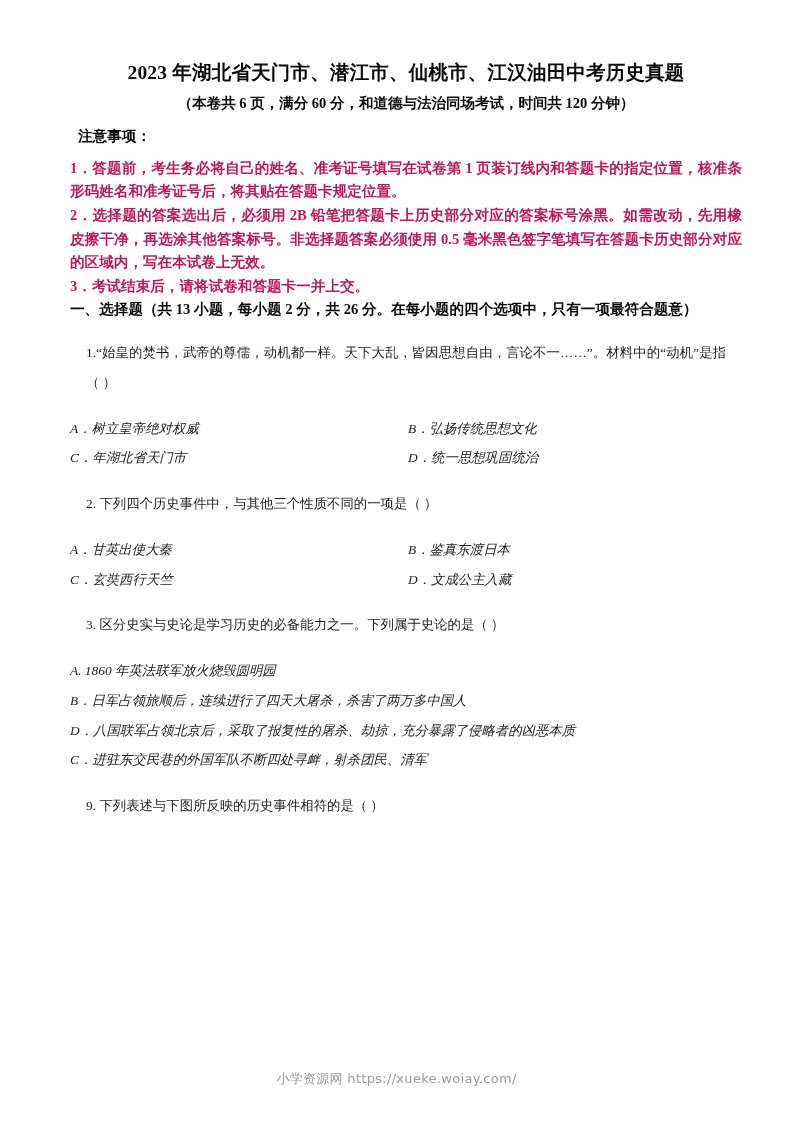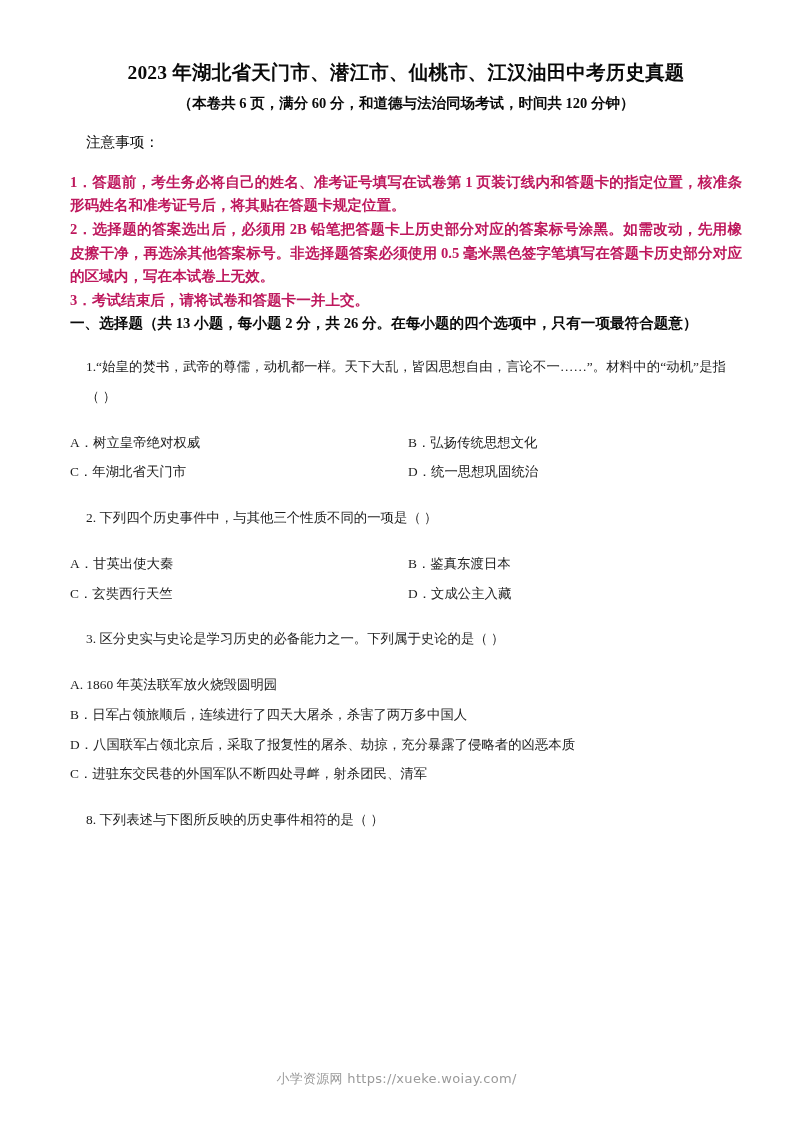--- a/index.html
+++ b/index.html
@@ -48,23 +48,23 @@
     font-weight: bold;
     text-align: center;
     line-height: 1.5;
     margin: 0 0 10px 0;
     color: #0a0a0a;
   }
 
   
   .notice-heading {
     font-size: 14.6px;
-    font-weight: normal;
+    font-weight: bold;
     line-height: 1.62;
-    margin: 16px;
+    margin: 8px;
     color: #0a0a0a;
   }
   .notice-item {
     font-size: 14.6px;
     font-weight: bold;
     line-height: 1.62;
     margin: 0;
     text-align: justify;
     text-justify: inter-ideograph;
     color: #be185d;
@@ -91,20 +91,21 @@
     line-height: 2.22;
     margin: 16px;
     text-align: justify;
     text-justify: inter-ideograph;
     color: #1c1c1c;
   }
   .q-options {
     margin: 0;
     padding: 0;
     list-style: none;
+    font-style: italic;
   }
   .opt-row {
     display: flex;
     width: 100%;
   }
   .opt-row .opt {
     font-size: 13.4px;
     font-weight: normal;
     line-height: 2.22;
     color: #1c1c1c;
@@ -185,19 +186,19 @@
       <div class="q-stem">3. 区分史实与史论是学习历史的必备能力之一。下列属于史论的是（        ）</div>
       <div class="q-options">
         <div class="opt-full">A. 1860 年英法联军放火烧毁圆明园</div>
         <div class="opt-full">B．日军占领旅顺后，连续进行了四天大屠杀，杀害了两万多中国人</div>
         <div class="opt-full">D．八国联军占领北京后，采取了报复性的屠杀、劫掠，充分暴露了侵略者的凶恶本质</div>
         <div class="opt-full">C．进驻东交民巷的外国军队不断四处寻衅，射杀团民、清军</div>
       </div>
     </div>
 
     <div class="question">
-      <div class="q-stem">8. 下列表述与下图所反映的历史事件相符的是（        ）</div>
+      <div class="q-stem">9. 下列表述与下图所反映的历史事件相符的是（        ）</div>
     </div>
 
   </div>
 
   <div class="footer-watermark">小学资源网 https://xueke.woiay.com/</div>
 </div>
 
 </body></html>

